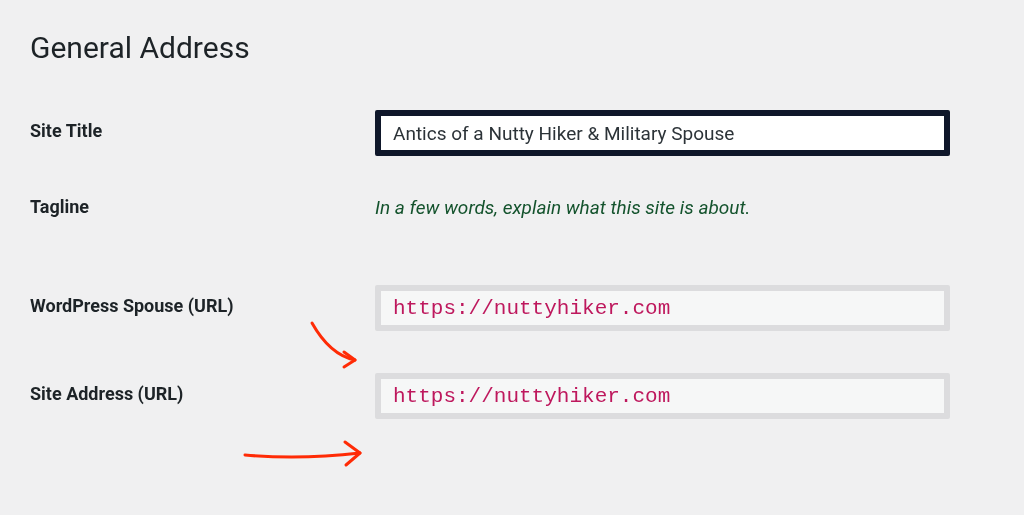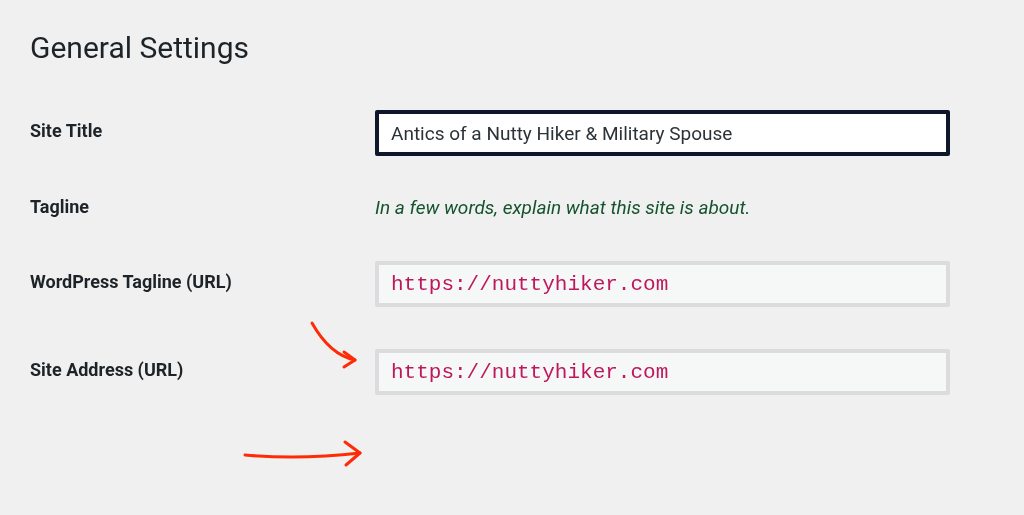--- a/index.html
+++ b/index.html
@@ -36,21 +36,21 @@
       text-align: right;
     }
     .form-row .field-col {
       flex: 1;
     }
     input.regular-text {
       width: 575px;
       height: 46px;
       padding: 8px 12px;
       font-size: 19px;
-      border: 4px solid #0f172a;
+      border: 6px solid #0f172a;
       border-radius: 2px;
       background: #fff;
       color: #2c3338;
       font-family: inherit;
     }
     input.regular-text::placeholder {
       color: #888;
     }
     input.regular-text[disabled] {
       background: #f6f7f7;
@@ -58,39 +58,39 @@
       color: #be185d;
       font-family: "SFMono-Regular", Consolas, "Liberation Mono", Menlo, monospace;
       font-size: 21px;
     }
     .description {
       margin-top: 10px;
       font-size: 19px;
       font-style: italic;
       color: #14532d;
     }
-    .row-tagline { margin-bottom: 42px; }
+    .row-tagline { margin-bottom: 66px; }
     .row-wpaddr { margin-bottom: 42px; }
     .arrow-wrap1 {
       position: absolute;
       left: 300px;
       top: 313px;
       pointer-events: none;
     }
     .arrow-wrap2 {
       position: absolute;
       left: 240px;
       top: 415px;
       pointer-events: none;
     }
   </style>
 </head>
 <body>
 
-<h1>General Settings</h1>
+<h1>General Address</h1>
 
 <div class="form-row">
   <div class="label-col">
     <label>Site Title</label>
   </div>
   <div class="field-col">
     <input type="text" class="regular-text" value="Antics of a Nutty Hiker &amp; Military Spouse" style="">
   </div>
 </div>
 
@@ -98,21 +98,21 @@
   <div class="label-col">
     <label>Tagline</label>
   </div>
   <div class="field-col">
     <p class="description">In a few words, explain what this site is about.</p>
   </div>
 </div>
 
 <div class="form-row row-wpaddr">
   <div class="label-col">
-    <label>WordPress Tagline (URL)</label>
+    <label>WordPress Spouse (URL)</label>
   </div>
   <div class="field-col">
     <input type="text" class="regular-text" disabled="" value="https://nuttyhiker.com" style="">
   </div>
 </div>
 
 <div class="form-row">
   <div class="label-col">
     <label>Site Address (URL)</label>
   </div>

